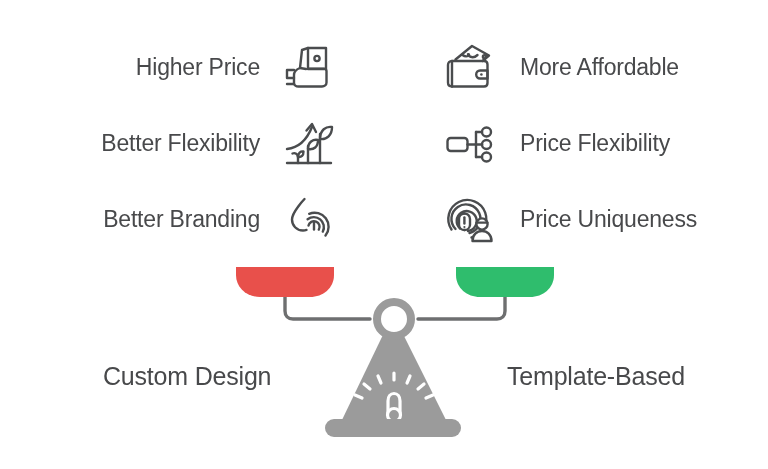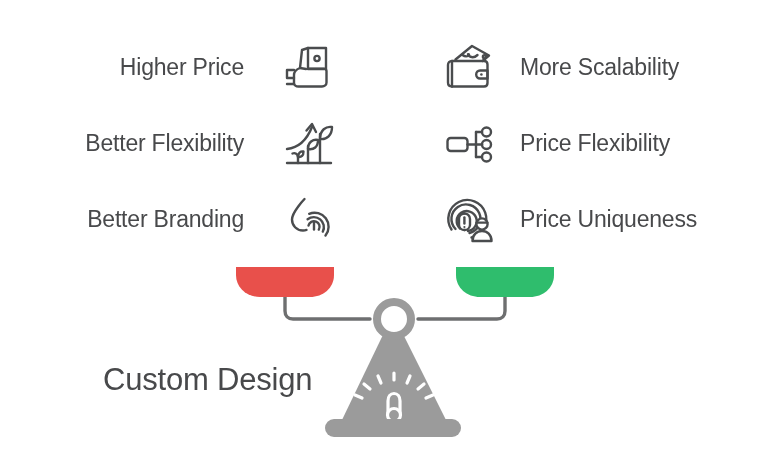--- a/index.html
+++ b/index.html
@@ -39,21 +39,21 @@
   .col-left .feature-row  { justify-content: flex-end; }
   .col-right .feature-row { justify-content: flex-start; }
 
   .feature-label {
     font-size: 23px;
     line-height: 1.1;
     color: #48494b;
     white-space: nowrap;
     letter-spacing: -0.2px;
   }
-  .col-left .feature-label  { text-align: right; margin-right: 34px; }
+  .col-left .feature-label  { text-align: right; margin-right: 18px; }
   .col-right .feature-label { text-align: left;  margin-left: 18px; }
 
   .feature-icon {
     width: 62px;
     height: 62px;
     flex: 0 0 62px;
     display: flex;
     align-items: center;
     justify-content: center;
   }
@@ -66,21 +66,21 @@
     top: 255px;
     width: 768px;
     height: 195px;
   }
   .scale svg { display: block; }
 
   
   .bottom-label {
     position: absolute;
     top: 362px;
-    font-size: 31px;
+    font-size: 25px;
     color: #48494b;
     white-space: nowrap;
     letter-spacing: -0.2px;
   }
   .bottom-left  { left: 103px; }
   .bottom-right { left: 507px; }
 </style>
 </head>
 <body>
 
@@ -158,21 +158,21 @@
 
           <path d="M38 31.5 L45.5 31.5 L45.5 39.5 L38 39.5 C35.8 39.5 34.2 37.7 34.2 35.5 C34.2 33.3 35.8 31.5 38 31.5 Z"></path>
           <circle cx="39.4" cy="35.5" r="1.3" fill="#4a4c4e" stroke="none"></circle>
 
           <path d="M13.5 20.5 L30 7 L47 16.5 L40.5 22"></path>
           <path d="M20.5 16 C22.5 17.5 24.5 17.8 26.5 16.8 C27.5 16.3 27.2 15 26 15.2"></path>
           <path d="M26.5 16.8 C29.5 18.8 32.8 18.5 35.5 16"></path>
           <circle cx="42.5" cy="17.8" r="1.6"></circle>
         </svg>
       </span>
-      <span class="feature-label">More Scalability</span>
+      <span class="feature-label">More Affordable</span>
     </div>
 
     <div class="feature-row">
       <span class="feature-icon">
         <svg width="58" height="58" viewBox="0 0 58 58" fill="none" stroke="#4a4c4e" stroke-width="2.4" stroke-linecap="round" stroke-linejoin="round">
 
           <rect x="5.5" y="23" width="20" height="13" rx="3.2"></rect>
 
           <path d="M25.5 29.5 L34 29.5"></path>
           <path d="M34 17 L34 42"></path>
@@ -238,14 +238,15 @@
 
       <circle cx="394" cy="64" r="17" fill="#ffffff" stroke="#9b9b9b" stroke-width="8"></circle>
 
       <path d="M236 12 L334 12 L334 20 C334 33 323 42 310 42 L260 42 C247 42 236 33 236 20 Z" fill="#e8504b"></path>
 
       <path d="M456 12 L554 12 L554 20 C554 33 543 42 530 42 L480 42 C467 42 456 33 456 20 Z" fill="#2fbd6d"></path>
     </svg>
   </div>
 
   <div class="bottom-label bottom-left">Custom Design</div>
+  <div class="bottom-label bottom-right">Template-Based</div>
 
 </div>
 
 </body></html>

